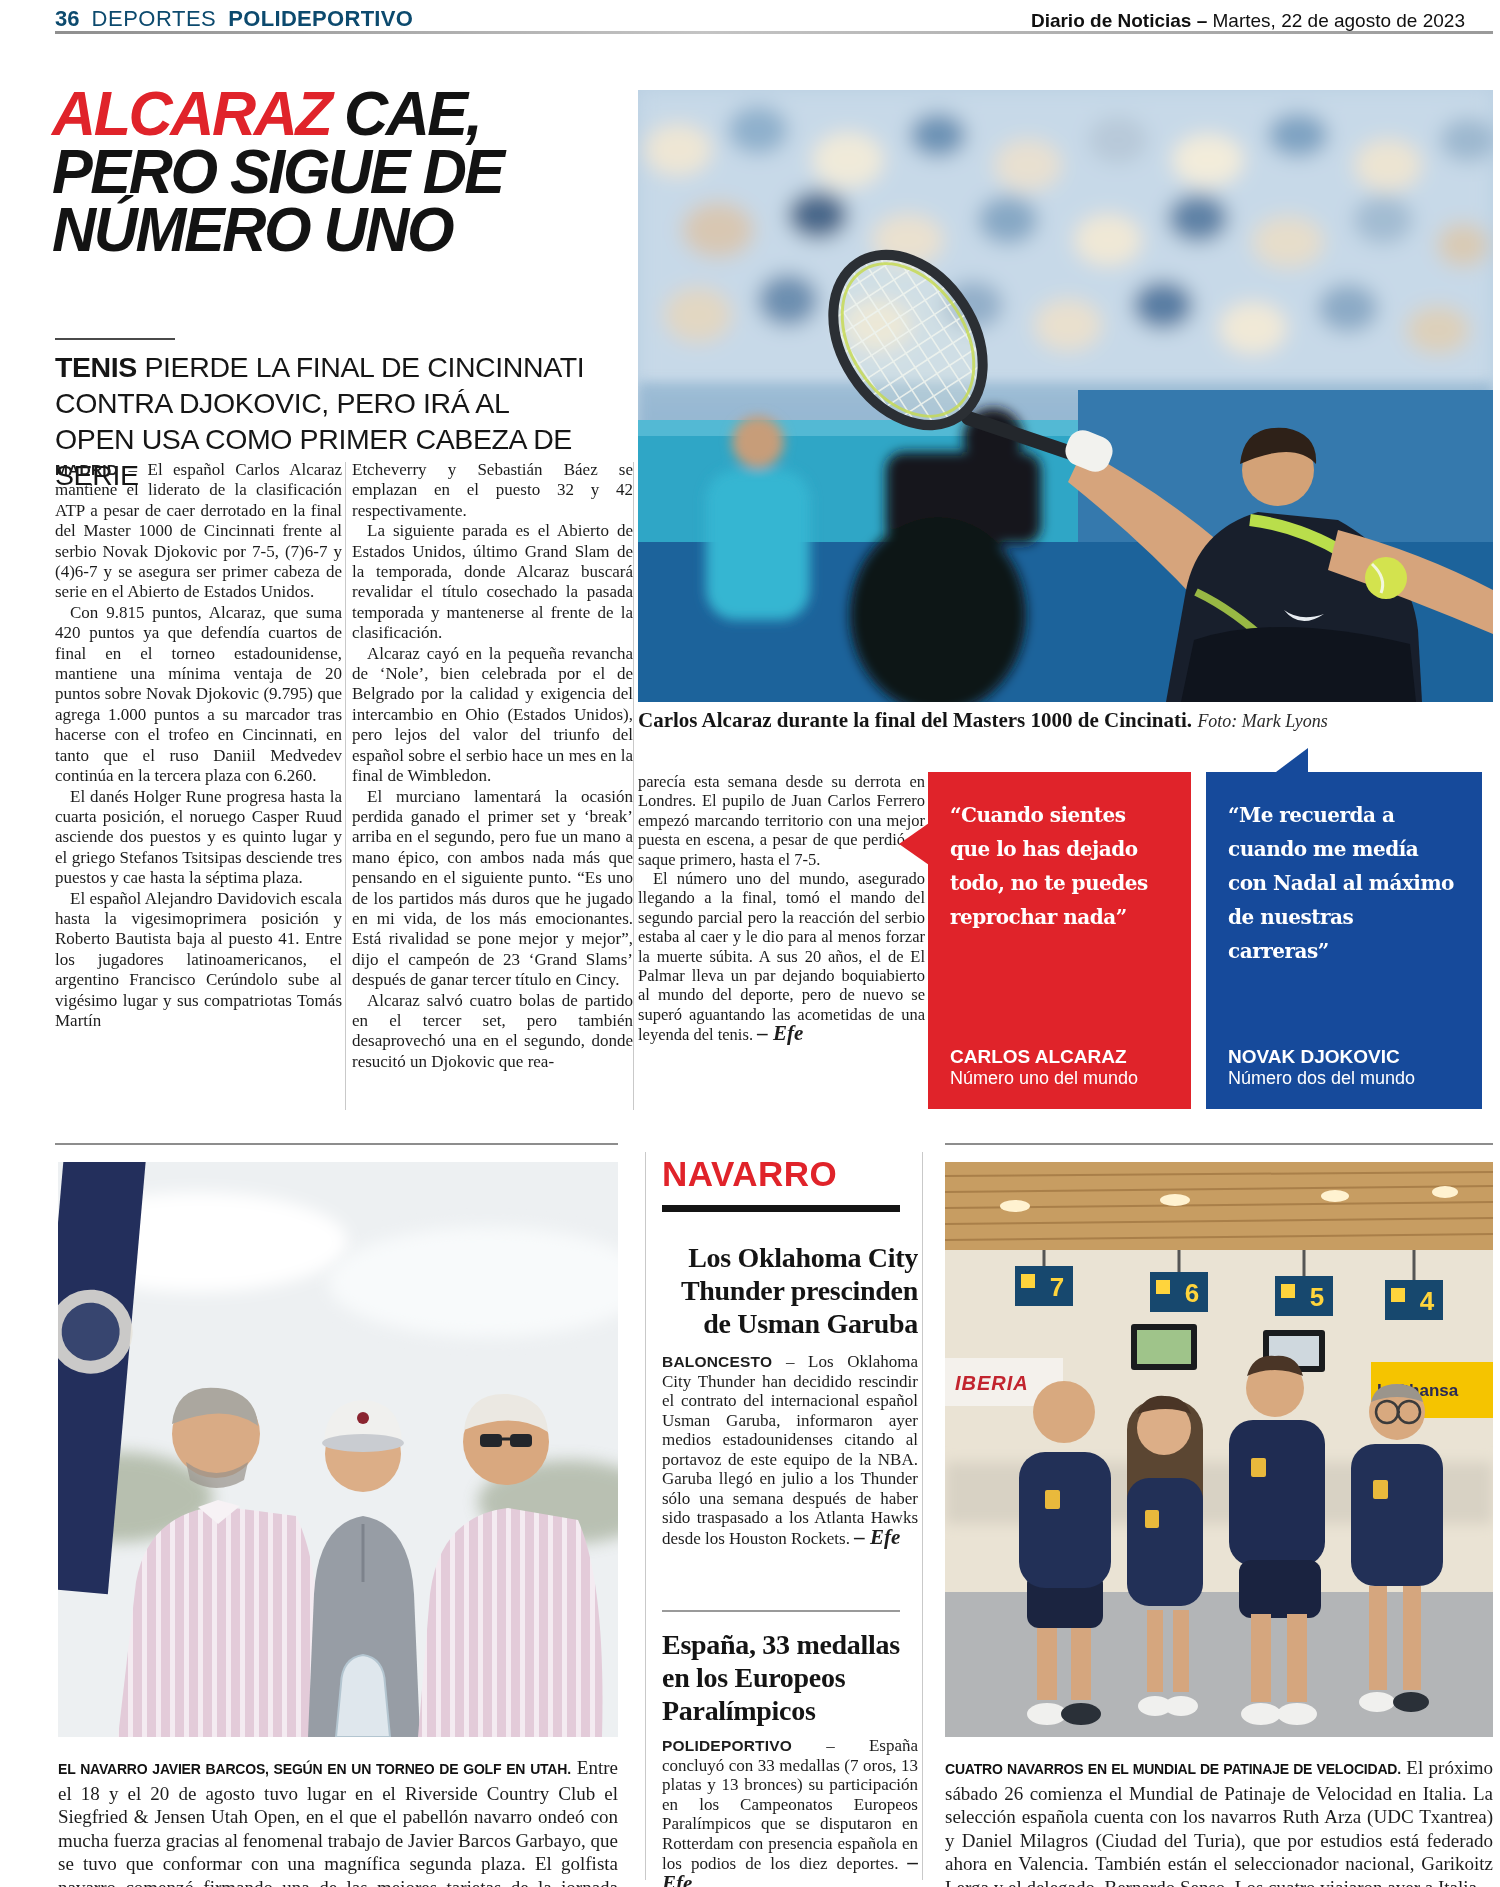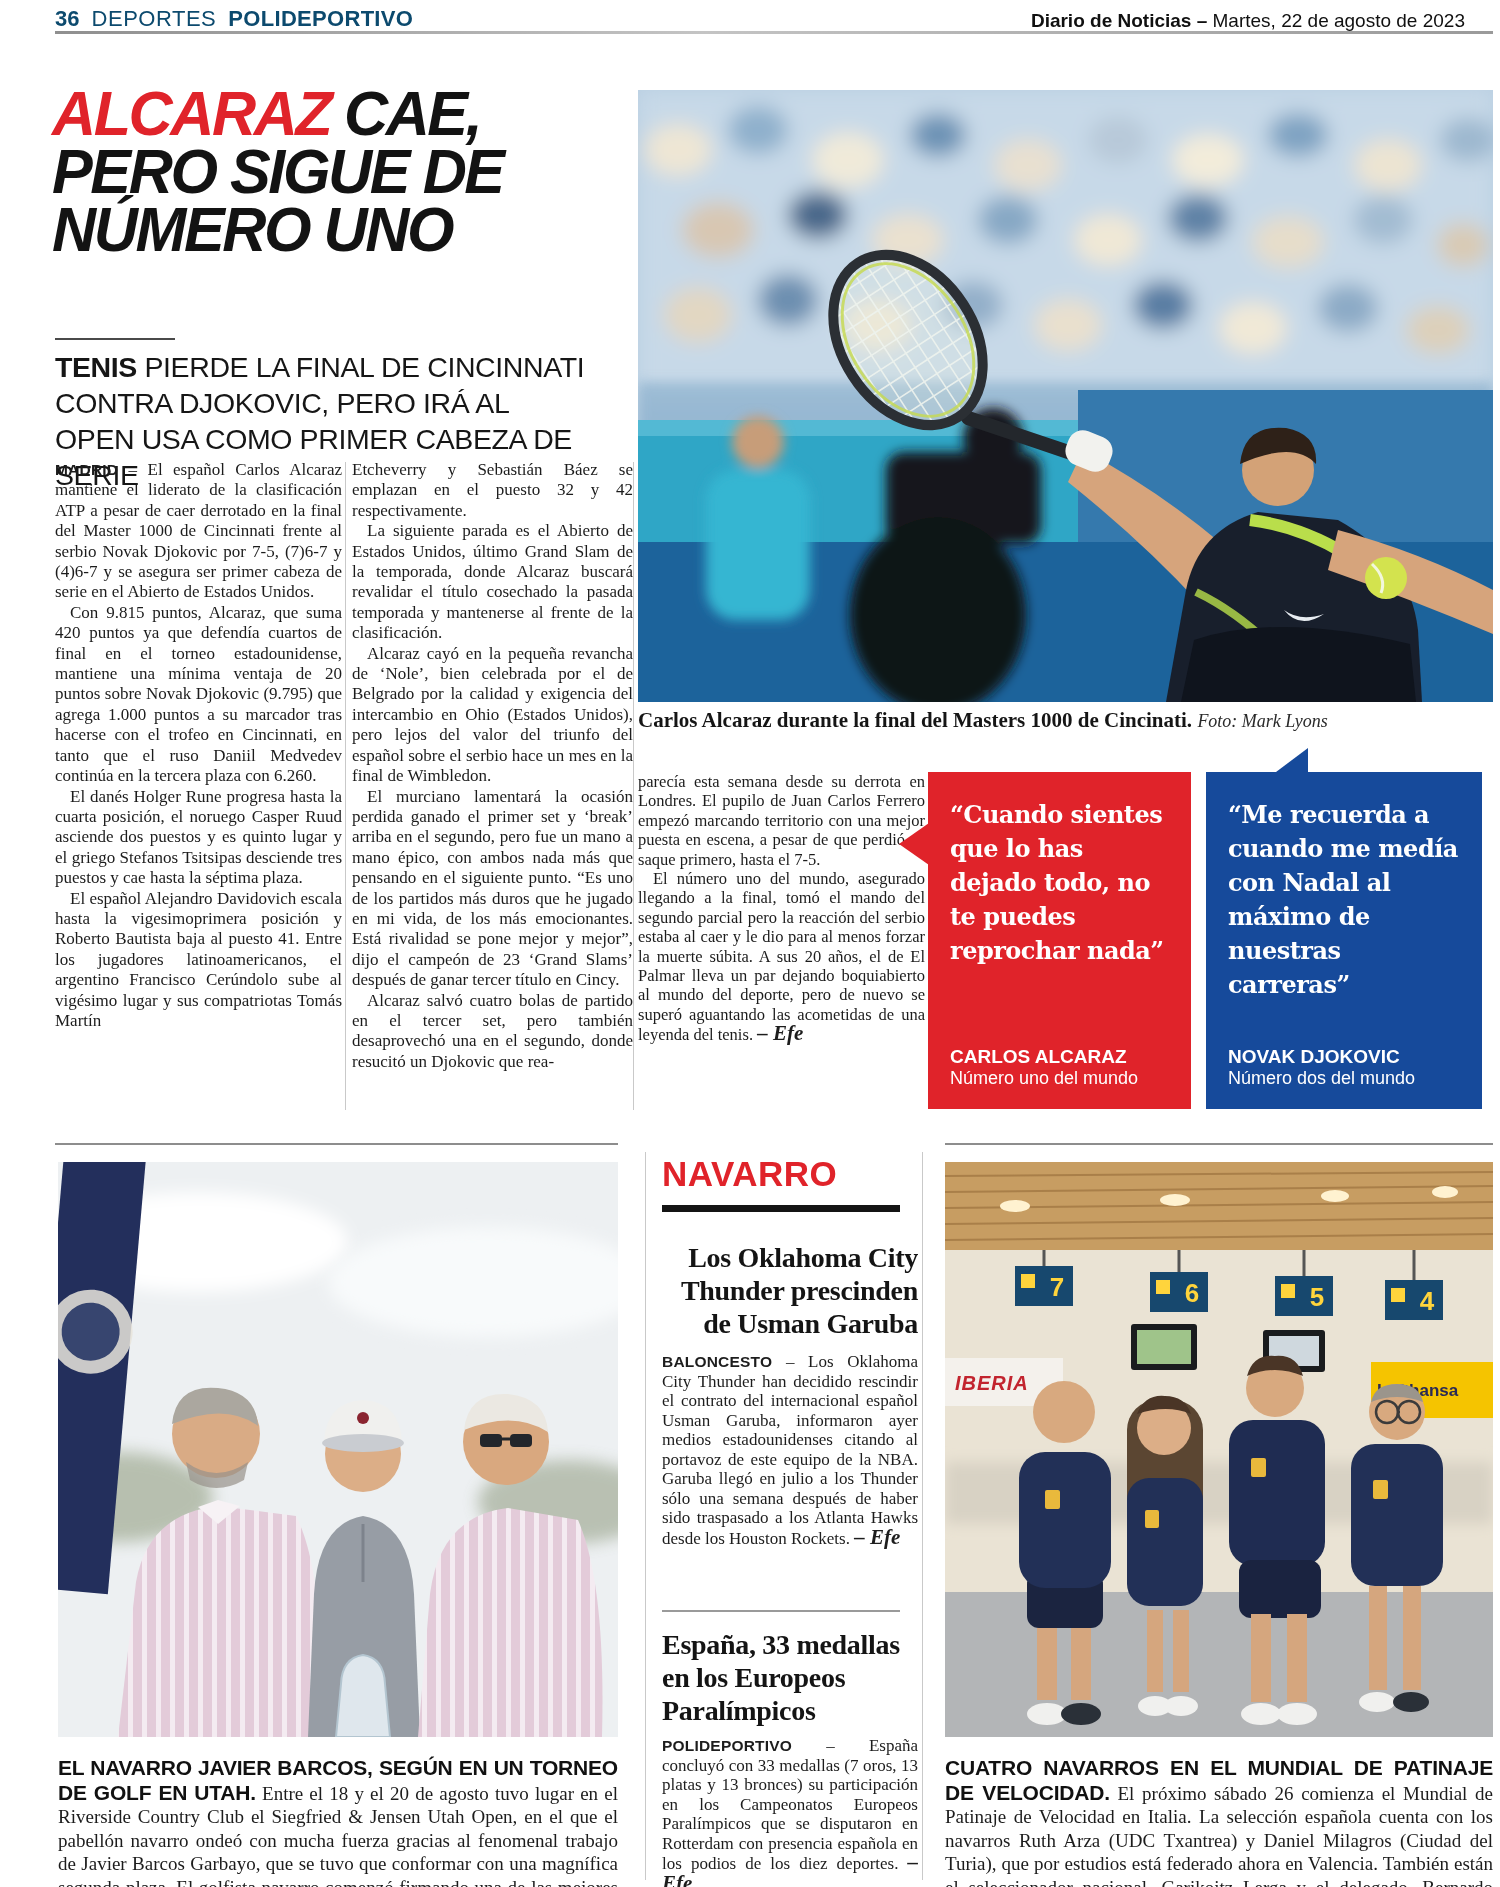--- a/index.html
+++ b/index.html
@@ -44,35 +44,35 @@
   
   .photo{overflow:hidden;background:#dfe5ea;}
   .photo svg{display:block;}
 
   .caption-main{left:638px;top:708px;width:855px;font-size:21px;color:#151515;}
   .caption-main b{font-weight:700;}
   .credit{font-style:italic;font-size:18px;color:#2a2a2a;}
 
   
   .qbox{box-sizing:border-box;padding:26px 22px 20px 22px;color:#fff;display:flex;flex-direction:column;}
-  .qbox .q{font-family:"DejaVu Serif",serif;font-weight:700;font-size:24px;line-height:34px;letter-spacing:-.5px;}
+  .qbox .q{font-family:"DejaVu Serif",serif;font-weight:700;font-size:20px;line-height:34px;letter-spacing:-.5px;}
   .qbox .nm{margin-top:auto;font-family:"Liberation Sans",sans-serif;font-weight:700;font-size:19px;}
   .qbox .rl{font-family:"Liberation Sans",sans-serif;font-size:18px;}
   .qred{left:928px;top:772px;width:263px;height:337px;background:var(--accent-red,#e0232a);}
   .qblue{left:1206px;top:772px;width:276px;height:337px;background:var(--accent-blue,#164a9b);}
   .red-tail{left:899px;top:823px;width:0;height:0;
             border-top:21px solid transparent;border-bottom:21px solid transparent;
             border-right:30px solid var(--accent-red,#e0232a);}
   .blue-tail{left:1276px;top:748px;width:0;height:0;
              border-bottom:24px solid var(--accent-blue,#164a9b);border-left:32px solid transparent;}
 
   
   .hr2{height:2px;background:#8d8d8d;}
   .bcap{font-size:19px;line-height:23.5px;text-align:justify;color:#1c1c1c;}
-  .bcap .bl{font-family:"Liberation Sans",sans-serif;font-weight:700;font-size:21px;letter-spacing:-.2px;color:#111;}
+  .bcap .bl{font-family:"Liberation Sans",sans-serif;font-weight:700;font-size:14px;letter-spacing:-.2px;color:#111;}
 
   .varios-label{left:662px;top:1154px;font-family:"Liberation Sans",sans-serif;font-weight:900;
                 font-size:35px;letter-spacing:.5px;color:var(--accent-red,#e0232a);}
   .black-bar{left:662px;top:1205px;width:238px;height:7px;background:#141414;}
   .vhead{font-weight:700;font-size:28px;line-height:33px;letter-spacing:-.3px;color:#141414;}
   .vbody{font-size:17px;line-height:19.5px;text-align:justify;}
   .vbody p{margin:0;}
   .thin-rule{height:2px;background:#9a9a9a;}
 </style>
 </head>

